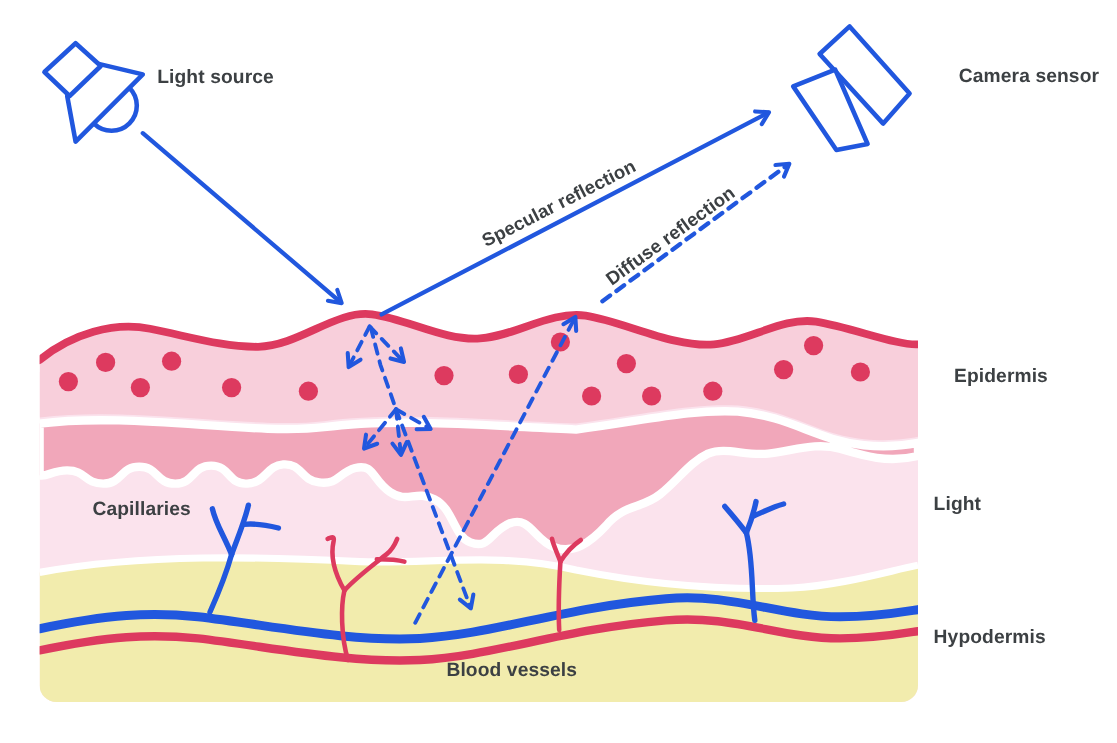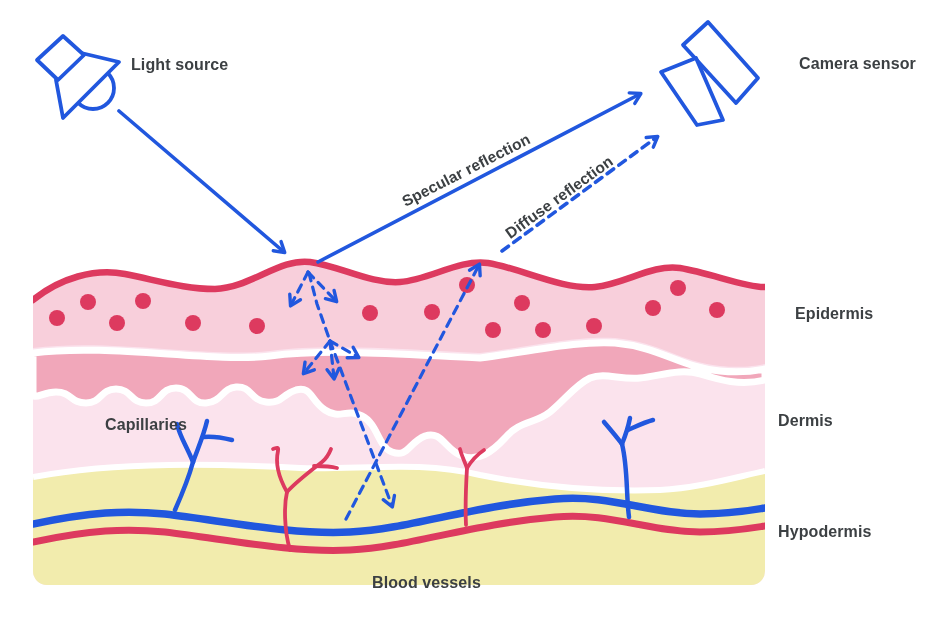--- a/index.html
+++ b/index.html
@@ -19,22 +19,22 @@
     font-weight:600;
     letter-spacing:.1px;
     white-space:nowrap;
     line-height:1.1;
   }
   #lbl-light{left:131px;top:56px;}
   #lbl-camera{left:799px;top:55px;}
   #lbl-epidermis{left:795px;top:305px;}
   #lbl-dermis{left:778px;top:412px;}
   #lbl-hypodermis{left:778px;top:523px;text-align:right;}
-  #lbl-capillaries{left:77px;top:416px;margin-left:28px;}
-  #lbl-bloodvessels{left:372px;top:574px;}
+  #lbl-capillaries{left:77px;top:416px;}
+  #lbl-bloodvessels{left:372px;top:550px;}
   #lbl-specular{left:466px;top:170px;transform:translate(-50%,-50%) rotate(-27deg);font-size:15.5px;}
   #lbl-diffuse{left:559px;top:197px;transform:translate(-50%,-50%) rotate(-36deg);font-size:15.5px;}
 
   
   .icon{stroke:var(--c-blue);fill:#fff;stroke-width:3.8;stroke-linejoin:round;stroke-linecap:round;}
   .ray{stroke:var(--c-blue);fill:none;stroke-width:3.6;stroke-linecap:round;stroke-linejoin:round;}
   .scatter{stroke:var(--c-blue);fill:none;stroke-width:3.2;stroke-linecap:round;stroke-linejoin:round;}
   .dashed{stroke-dasharray:8 6.5;}
   .arrowhead{stroke:var(--c-blue);fill:none;stroke-width:3.4;stroke-linecap:round;stroke-linejoin:round;}
   .surface-line{stroke:var(--c-crimson);fill:none;stroke-width:6.5;stroke-linecap:round;}
@@ -167,17 +167,17 @@
       <path class="icon" d="M683,45 L708,22 L758,78 L736,103 Z"></path>
       <path class="icon" d="M661,72 L696,58 L723,120 L697,125 Z"></path>
     </g>
   </svg>
 
   <div class="lbl" id="lbl-light">Light source</div>
   <div class="lbl" id="lbl-camera">Camera sensor</div>
   <div class="lbl" id="lbl-specular">Specular reflection</div>
   <div class="lbl" id="lbl-diffuse">Diffuse reflection</div>
   <div class="lbl" id="lbl-epidermis">Epidermis</div>
-  <div class="lbl" id="lbl-dermis">Dermis</div>
+  <div class="lbl" id="lbl-dermis">Light</div>
   <div class="lbl" id="lbl-hypodermis">Hypodermis</div>
   <div class="lbl" id="lbl-capillaries">Capillaries</div>
   <div class="lbl" id="lbl-bloodvessels">Blood vessels</div>
 </div>
 
 </body></html>

